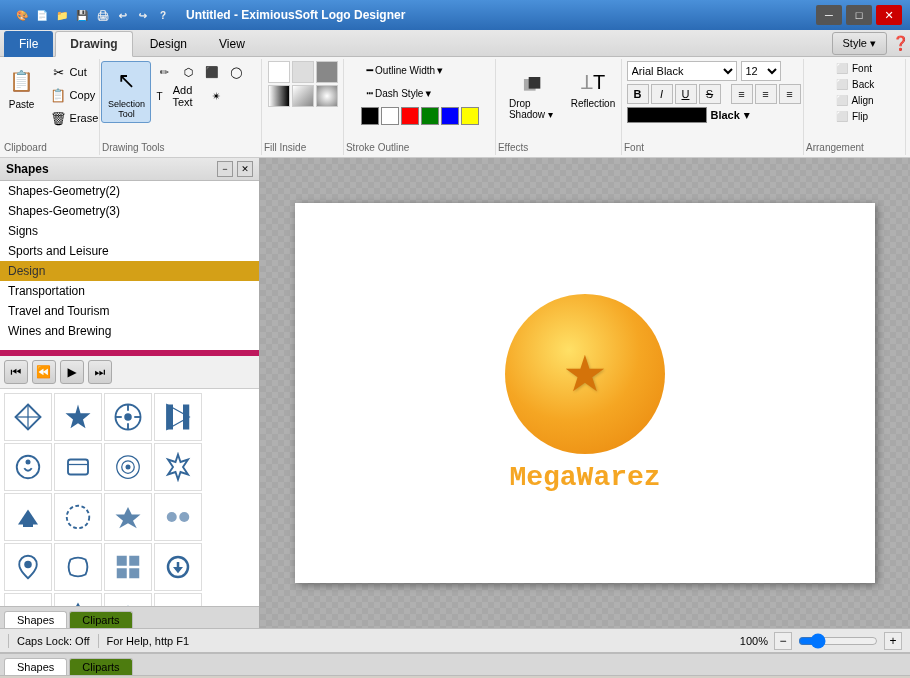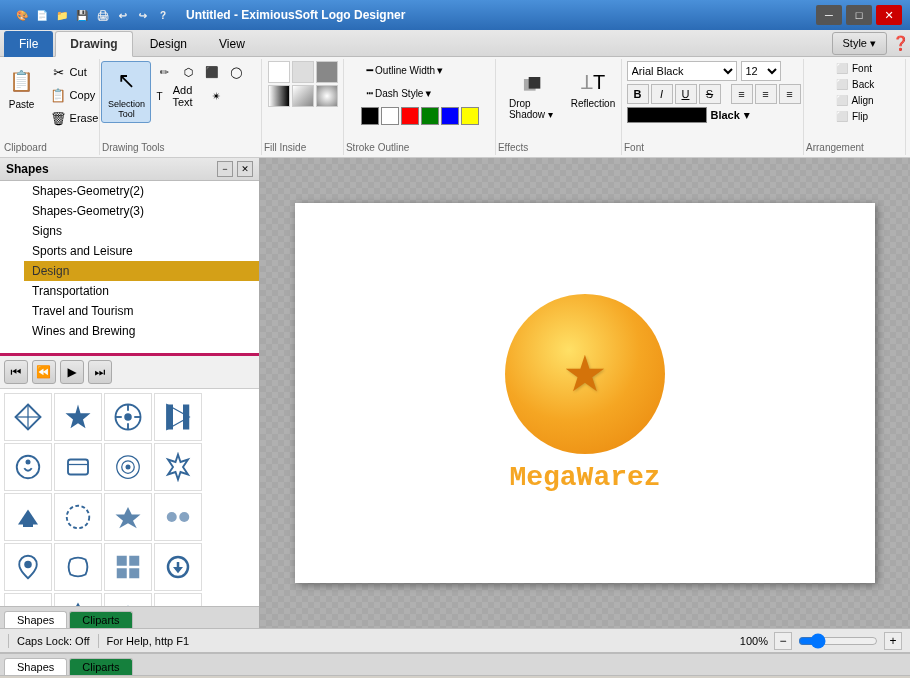--- a/index.html
+++ b/index.html
@@ -70,21 +70,21 @@
     
     .main-area { display: flex; height: calc(678px - 30px - 24px - 105px - 24px); background: #c0c0c0; }
 
     
     .sidebar { width: 260px; background: white; border-right: 1px solid #aaa; display: flex; flex-direction: column; }
     .sidebar-header { display: flex; align-items: center; justify-content: space-between; background: linear-gradient(to bottom, #e8e8e8, #d8d8d8); padding: 3px 6px; border-bottom: 1px solid #bbb; }
     .sidebar-title { font-size: 12px; font-weight: bold; }
     .sidebar-controls { display: flex; gap: 4px; }
     .sidebar-btn { width: 16px; height: 16px; background: #ddd; border: 1px solid #999; cursor: pointer; font-size: 9px; display: flex; align-items: center; justify-content: center; }
 
-    .sidebar-list { flex: 1; overflow-y: auto; border-bottom: 3px solid #be185d; max-height: 175px; padding-left: 24px; }
+    .sidebar-list { flex: 1; overflow-y: auto; border-bottom: 6px solid #be185d; max-height: 175px; }
     .sidebar-item { padding: 3px 8px; cursor: pointer; font-size: 12px; }
     .sidebar-item.selected { background: #d4a017; color: #333; }
     .shape-nav { display: flex; gap: 4px; padding: 4px; background: #f0f0f0; border-bottom: 1px solid #ccc; }
     .shape-nav-btn { width: 24px; height: 24px; background: linear-gradient(to bottom, #e8e8e8, #d0d0d0); border: 1px solid #aaa; cursor: pointer; display: flex; align-items: center; justify-content: center; font-size: 12px; border-radius: 3px; }
     .shape-grid { display: grid; grid-template-columns: repeat(4, 48px); gap: 2px; padding: 4px; overflow-y: auto; max-height: 220px; }
     .shape-cell { width: 48px; height: 48px; border: 1px solid #ddd; background: white; display: flex; align-items: center; justify-content: center; cursor: pointer; font-size: 24px; color: #336699; }
 
     
     .canvas-area { flex: 1; background: #a0a0a0; overflow: hidden; display: flex; align-items: center; justify-content: center; background-image: repeating-conic-gradient(#b0b0b0 0% 25%, #a8a8a8 0% 50%); background-size: 12px 12px; }
     .canvas { background: white; width: 580px; height: 380px; box-shadow: 2px 2px 8px rgba(0,0,0,0.4); display: flex; align-items: center; justify-content: center; flex-direction: column; gap: 10px; }
@@ -97,21 +97,21 @@
 
     
     .status-bar { height: 24px; background: #e8e8e8; border-top: 1px solid #bbb; display: flex; align-items: center; padding: 0 8px; font-size: 11px; gap: 8px; }
     .status-link { color: #0066cc; text-decoration: underline; cursor: pointer; font-size: 11px; }
     .status-separator { width: 1px; height: 14px; background: #bbb; }
     .status-right { margin-left: auto; display: flex; align-items: center; gap: 6px; }
     .zoom-slider { width: 80px; height: 8px; }
 
     
     .bottom-tabs { display: flex; background: #d8d8d8; border-top: 1px solid #bbb; height: 22px; align-items: flex-end; padding-left: 4px; }
-    .bottom-tab { padding: 2px 12px; font-size: 11px; cursor: pointer; border: 1px solid #bbb; border-bottom: none; background: #15803d; border-radius: 3px 3px 0 0; margin-right: 2px; }
+    .bottom-tab { padding: 2px 12px; font-size: 11px; cursor: pointer; border: 1px solid #bbb; border-bottom: none; background: #4d7c0f; border-radius: 3px 3px 0 0; margin-right: 2px; }
     .bottom-tab.active { background: white; }
 
     
     .status-bar2 { height: 22px; background: #d4d0c8; border-top: 1px solid #bbb; display: flex; align-items: center; padding: 0 8px; font-size: 11px; gap: 8px; }
 
     
     .style-btn { padding: 4px 10px; background: linear-gradient(to bottom, #e8e8e8, #d0d0d0); border: 1px solid #aaa; border-radius: 3px; font-size: 11px; cursor: pointer; display: flex; align-items: center; gap: 4px; }
 
     
     .arrange-col { display: flex; flex-direction: column; gap: 1px; }

